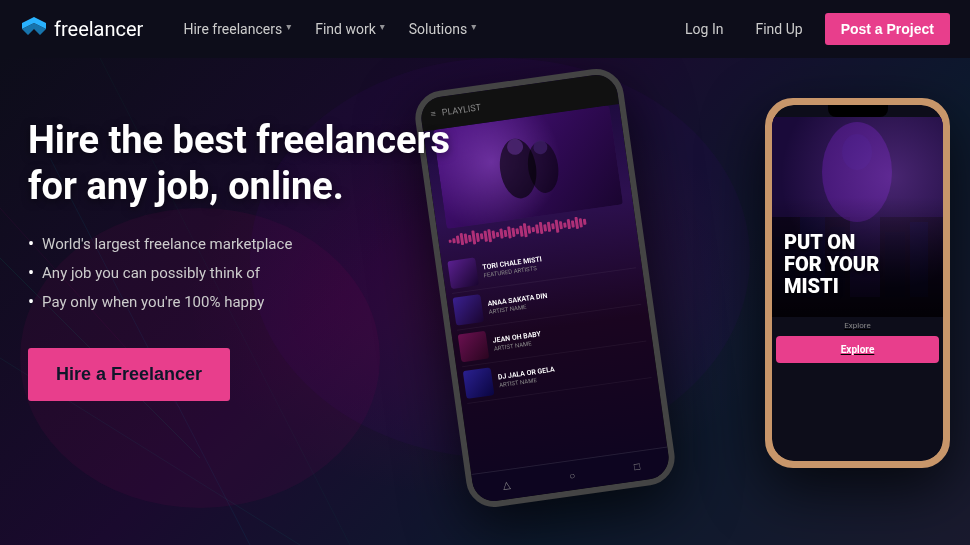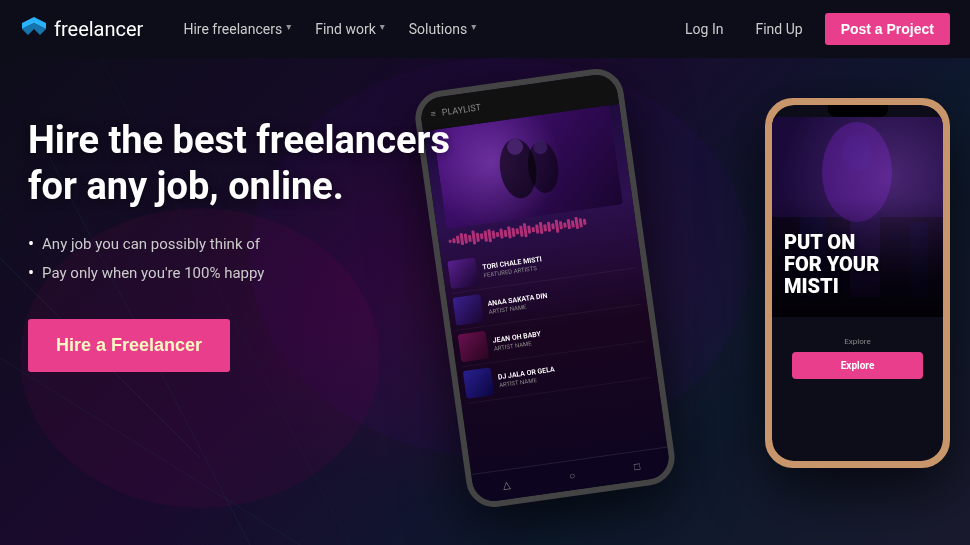--- a/index.html
+++ b/index.html
@@ -151,21 +151,21 @@
       content: '•';
       color: #fff;
       font-size: 18px;
     }
     .hero-buttons {
       display: flex;
       gap: 16px;
     }
     .btn-hire {
       background: #e83e8c;
-      color: #fef9c3;
+      color: #0f172a;
       font-size: 18px;
       font-weight: 700;
       padding: 16px 28px;
       border: none;
       cursor: pointer;
       border-radius: 3px;
     }
     .btn-earn {
       background: transparent;
       color: #fff;
@@ -266,20 +266,21 @@
       position: absolute;
       right: 20px;
       top: 40px;
       width: 185px;
       height: 370px;
       background: #d4a070;
       border-radius: 28px;
       border: 7px solid #c8966a;
       overflow: hidden;
       box-shadow: 0 20px 60px rgba(0,0,0,0.7);
+      text-decoration: underline;
     }
     .phone-right-screen {
       width: 100%;
       height: 100%;
       background: #0d0d1a;
       border-radius: 22px;
       overflow: hidden;
       position: relative;
     }
     .phone-right-notch {
@@ -307,21 +308,21 @@
       position: absolute;
       bottom: 20px;
       left: 12px;
       color: #fff;
       font-weight: 900;
       font-size: 20px;
       line-height: 1.1;
       text-shadow: 0 2px 4px rgba(0,0,0,0.8);
     }
     .phone-right-footer {
-      padding: 20px;
+      padding: 4px;
     }
     .explore-btn {
       width: 100%;
       background: #e83e8c;
       color: #fff;
       border: none;
       border-radius: 4px;
       padding: 8px;
       font-size: 10px;
       font-weight: 700;
@@ -402,20 +403,23 @@
 
       <ellipse cx="200" cy="300" rx="180" ry="150" fill="rgba(180,0,100,0.08)"></ellipse>
       <ellipse cx="500" cy="200" rx="250" ry="200" fill="rgba(100,0,180,0.06)"></ellipse>
     </svg>
   </div>
 
   <div class="hero-content">
     <h1 class="hero-title">Hire the best freelancers for any job, online.</h1>
 
     <ul class="hero-bullets">
+      <li>
+        <span>World's largest freelance marketplace</span>
+      </li>
       <li>
         <span>Any job you can possibly think of</span>
       </li>
       <li>
         <span>Pay only when you're 100% happy</span>
       </li>
     </ul>
 
     <div class="hero-buttons">
       <button class="btn-hire">Hire a Freelancer</button>

